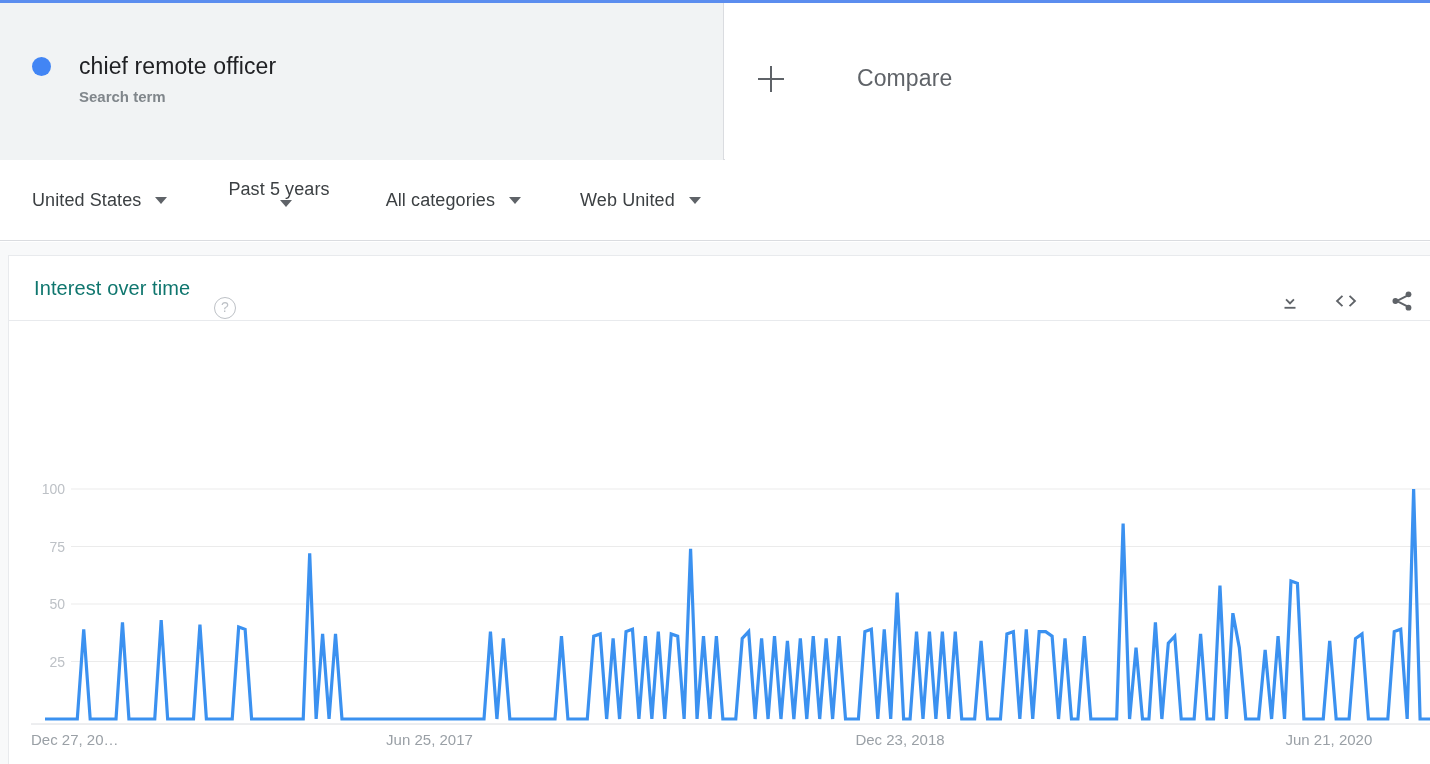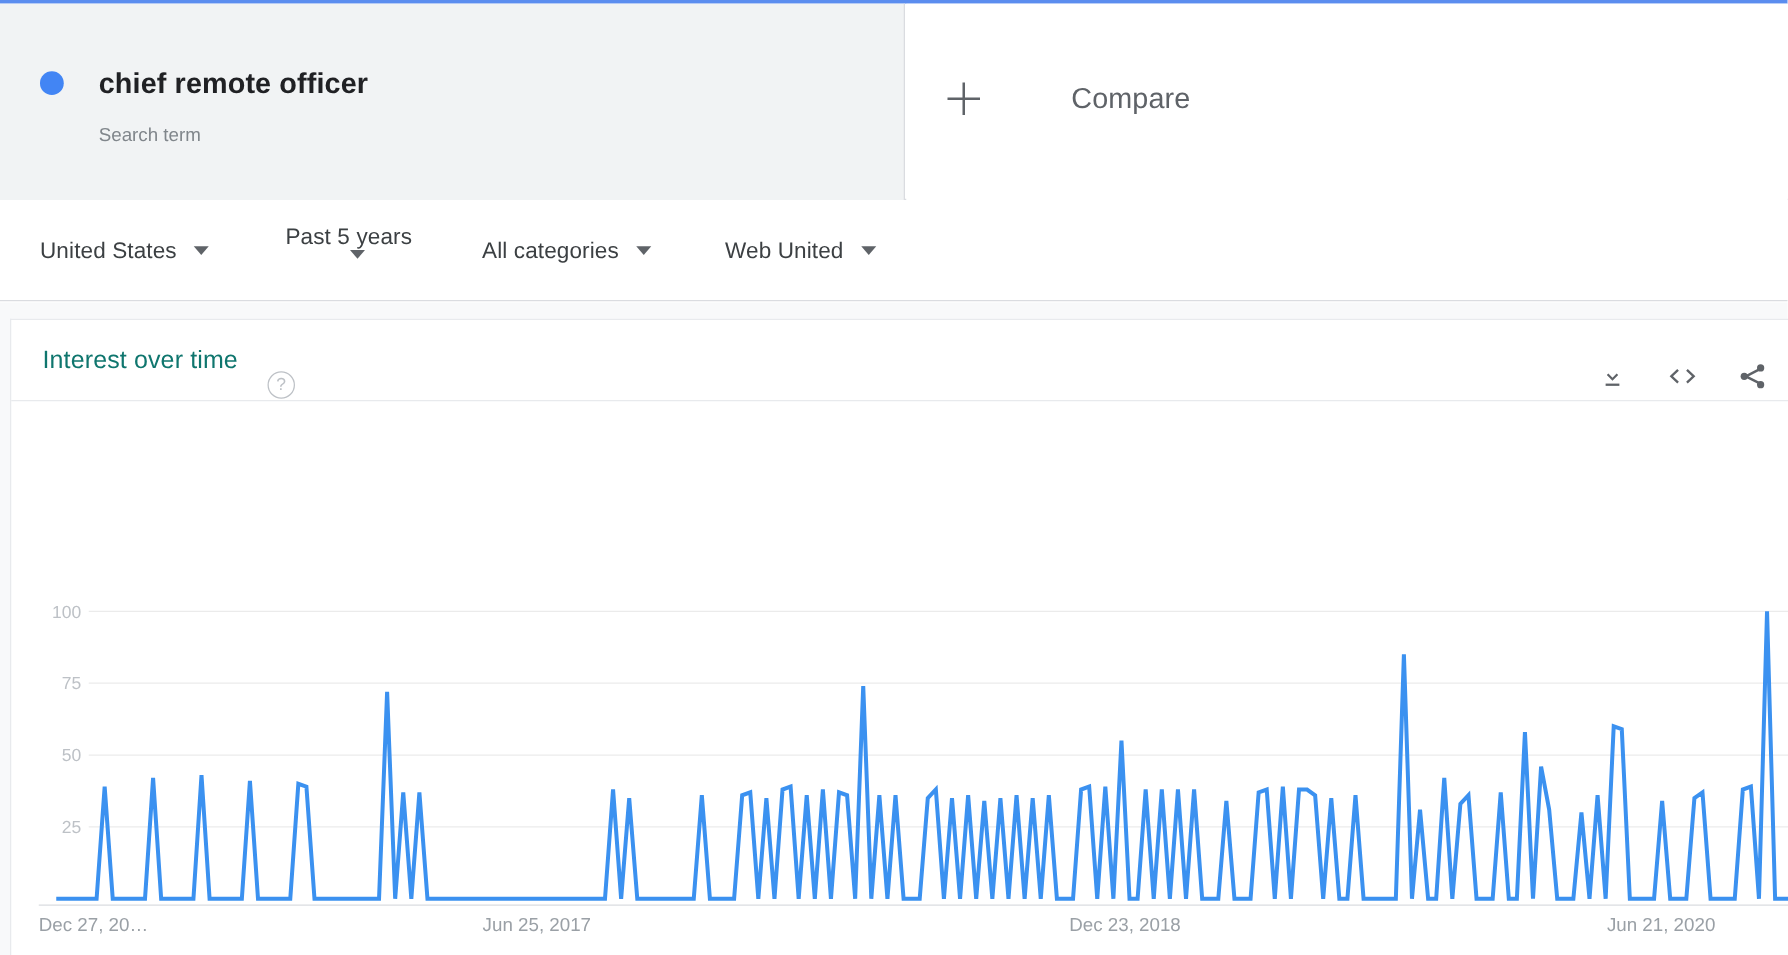--- a/index.html
+++ b/index.html
@@ -58,29 +58,30 @@
     margin-top: 6px;
     flex: 0 0 auto;
   }
 
   #term-texts { margin-left: 28px; }
 
   #term-title {
     font-size: 23px;
     color: #202124;
     line-height: 30px;
-    font-weight: 700;
+    font-weight: 400;
     letter-spacing: 0.1px;
   }
 
   #term-sub {
     font-size: 15px;
     color: #80868b;
     line-height: 22px;
-    margin-top: 17px;
+    margin-top: 5px;
+    font-weight: bold;
   }
 
   
   #compare-pane {
     position: absolute;
     top: 0; left: 725px;
     width: 705px;
     height: 157px;
     background: #ffffff;
   }

